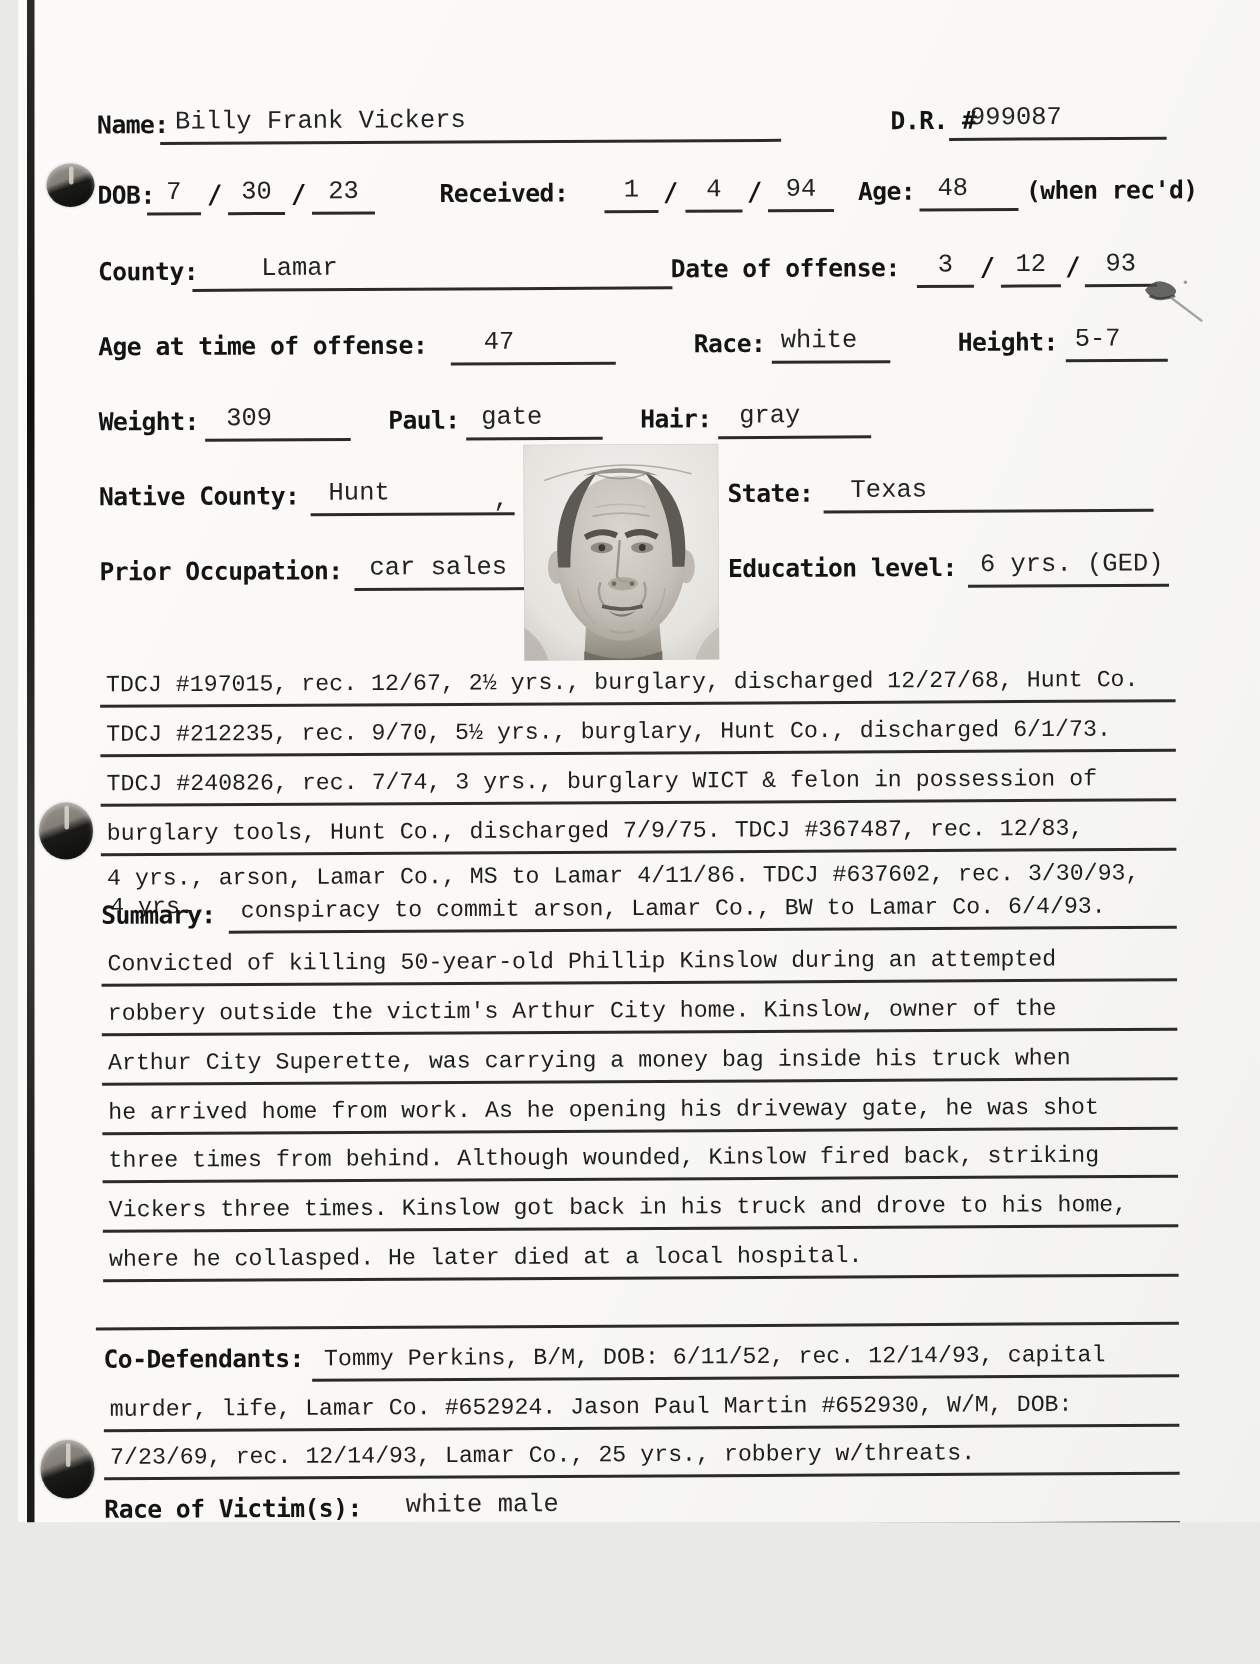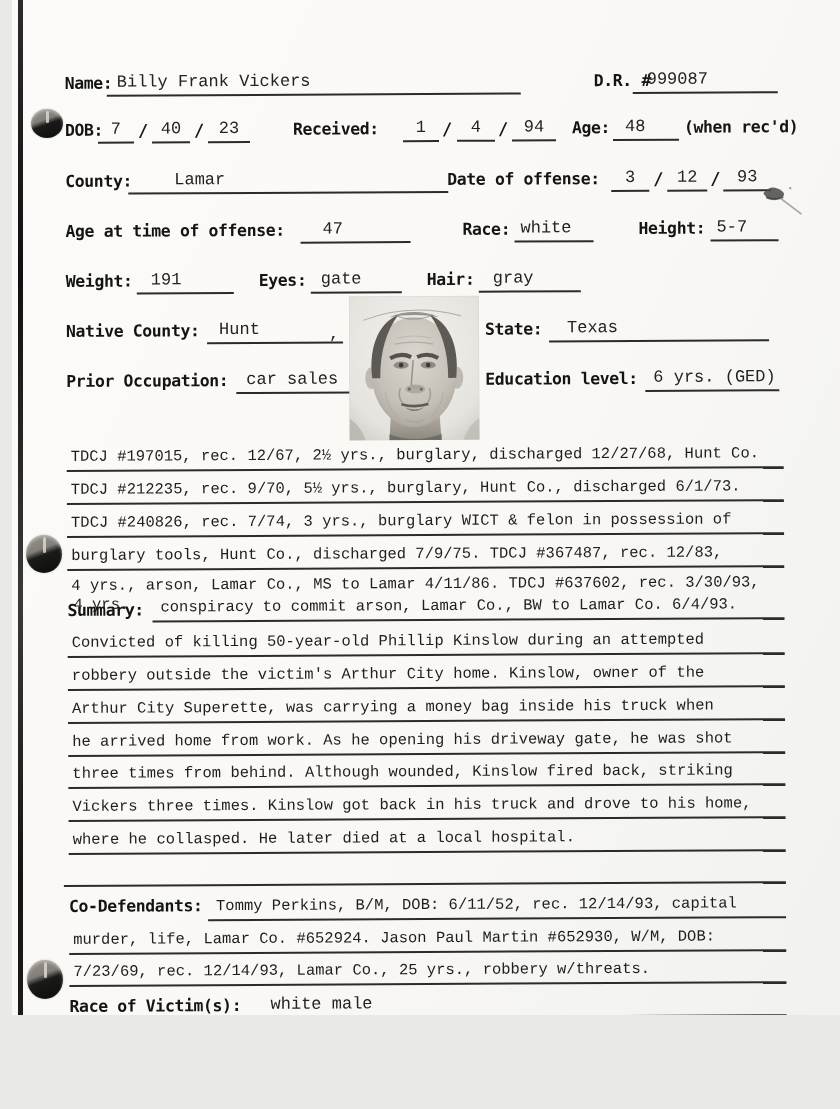--- a/index.html
+++ b/index.html
@@ -69,21 +69,21 @@
   <div class="sheet">
 
     <span class="lbl" style="left:55px;top:72px">Name:</span>
     <span class="val" style="left:97px;top:71px;width:414px;padding-left:10px">Billy Frank Vickers</span>
     <span class="lbl" style="left:584px;top:72px">D.R. #</span>
     <span class="val" style="left:623px;top:71px;width:145px;padding-left:14px">999087</span>
 
     <span class="lbl" style="left:55px;top:119px">DOB:</span>
     <span class="seg" style="left:88px;top:118px;width:36px">7</span>
     <span class="slash" style="left:128px;top:119px">/</span>
-    <span class="seg" style="left:142px;top:118px;width:38px">40</span>
+    <span class="seg" style="left:142px;top:118px;width:38px">30</span>
     <span class="slash" style="left:184px;top:119px">/</span>
     <span class="seg" style="left:198px;top:118px;width:42px">23</span>
 
     <span class="lbl" style="left:283px;top:119px">Received:</span>
     <span class="seg" style="left:393px;top:118px;width:36px">1</span>
     <span class="slash" style="left:432px;top:119px">/</span>
     <span class="seg" style="left:447px;top:118px;width:38px">4</span>
     <span class="slash" style="left:488px;top:119px">/</span>
     <span class="seg" style="left:502px;top:118px;width:44px">94</span>
 
@@ -101,22 +101,22 @@
     <span class="seg" style="left:713px;top:169px;width:48px">93</span>
 
     <span class="lbl" style="left:55px;top:220px">Age at time of offense:</span>
     <span class="val" style="left:290px;top:219px;width:110px;padding-left:22px">47</span>
     <span class="lbl" style="left:452px;top:220px">Race:</span>
     <span class="val" style="left:504px;top:219px;width:79px;padding-left:6px">white</span>
     <span class="lbl" style="left:628px;top:220px">Height:</span>
     <span class="val" style="left:700px;top:219px;width:68px;padding-left:6px">5-7</span>
 
     <span class="lbl" style="left:55px;top:270px">Weight:</span>
-    <span class="val" style="left:126px;top:269px;width:97px;padding-left:14px">191</span>
-    <span class="lbl" style="left:248px;top:270px">Eyes:</span>
+    <span class="val" style="left:126px;top:269px;width:97px;padding-left:14px">309</span>
+    <span class="lbl" style="left:248px;top:270px">Paul:</span>
     <span class="val" style="left:300px;top:269px;width:91px;padding-left:10px">gate</span>
     <span class="lbl" style="left:416px;top:270px">Hair:</span>
     <span class="val" style="left:468px;top:269px;width:102px;padding-left:14px">gray</span>
 
     <span class="lbl" style="left:55px;top:320px">Native County:</span>
     <span class="val" style="left:196px;top:319px;width:136px;padding-left:12px">Hunt</span>
     <span class="val nounder" style="left:318px;top:324px;width:14px">,</span>
     <span class="lbl" style="left:474px;top:320px">State:</span>
     <span class="val" style="left:538px;top:319px;width:220px;padding-left:18px">Texas</span>
 

